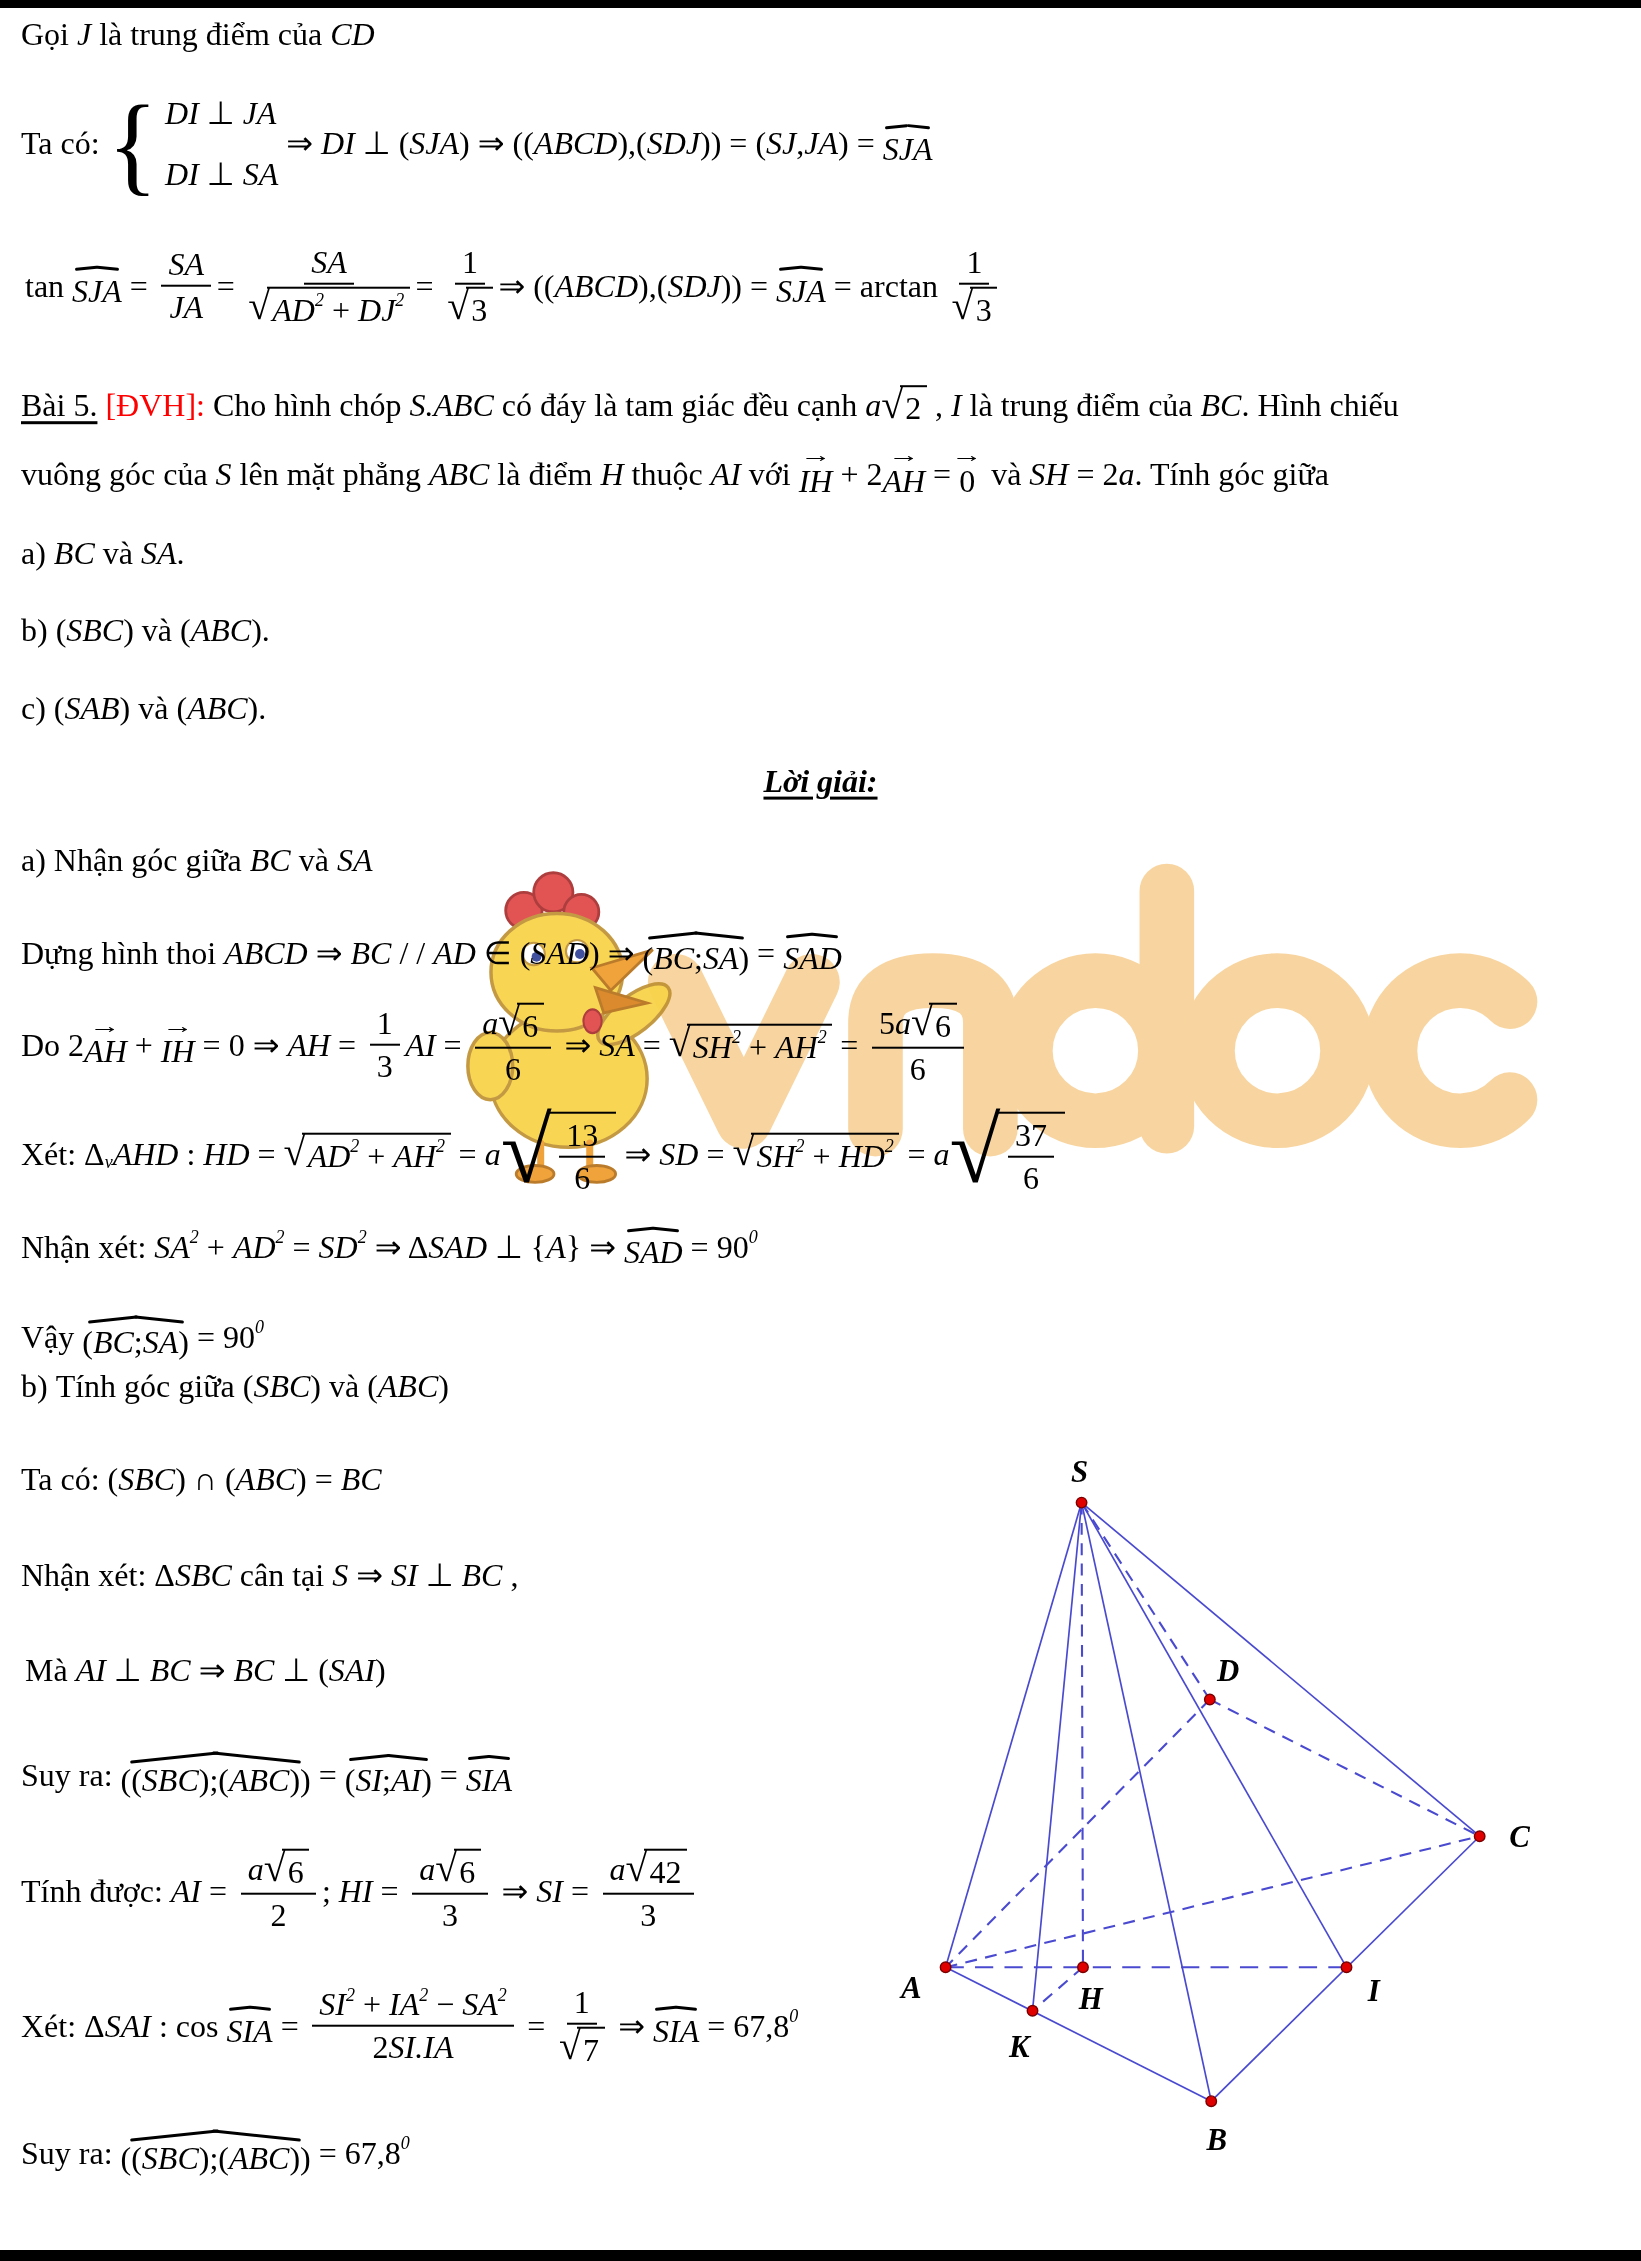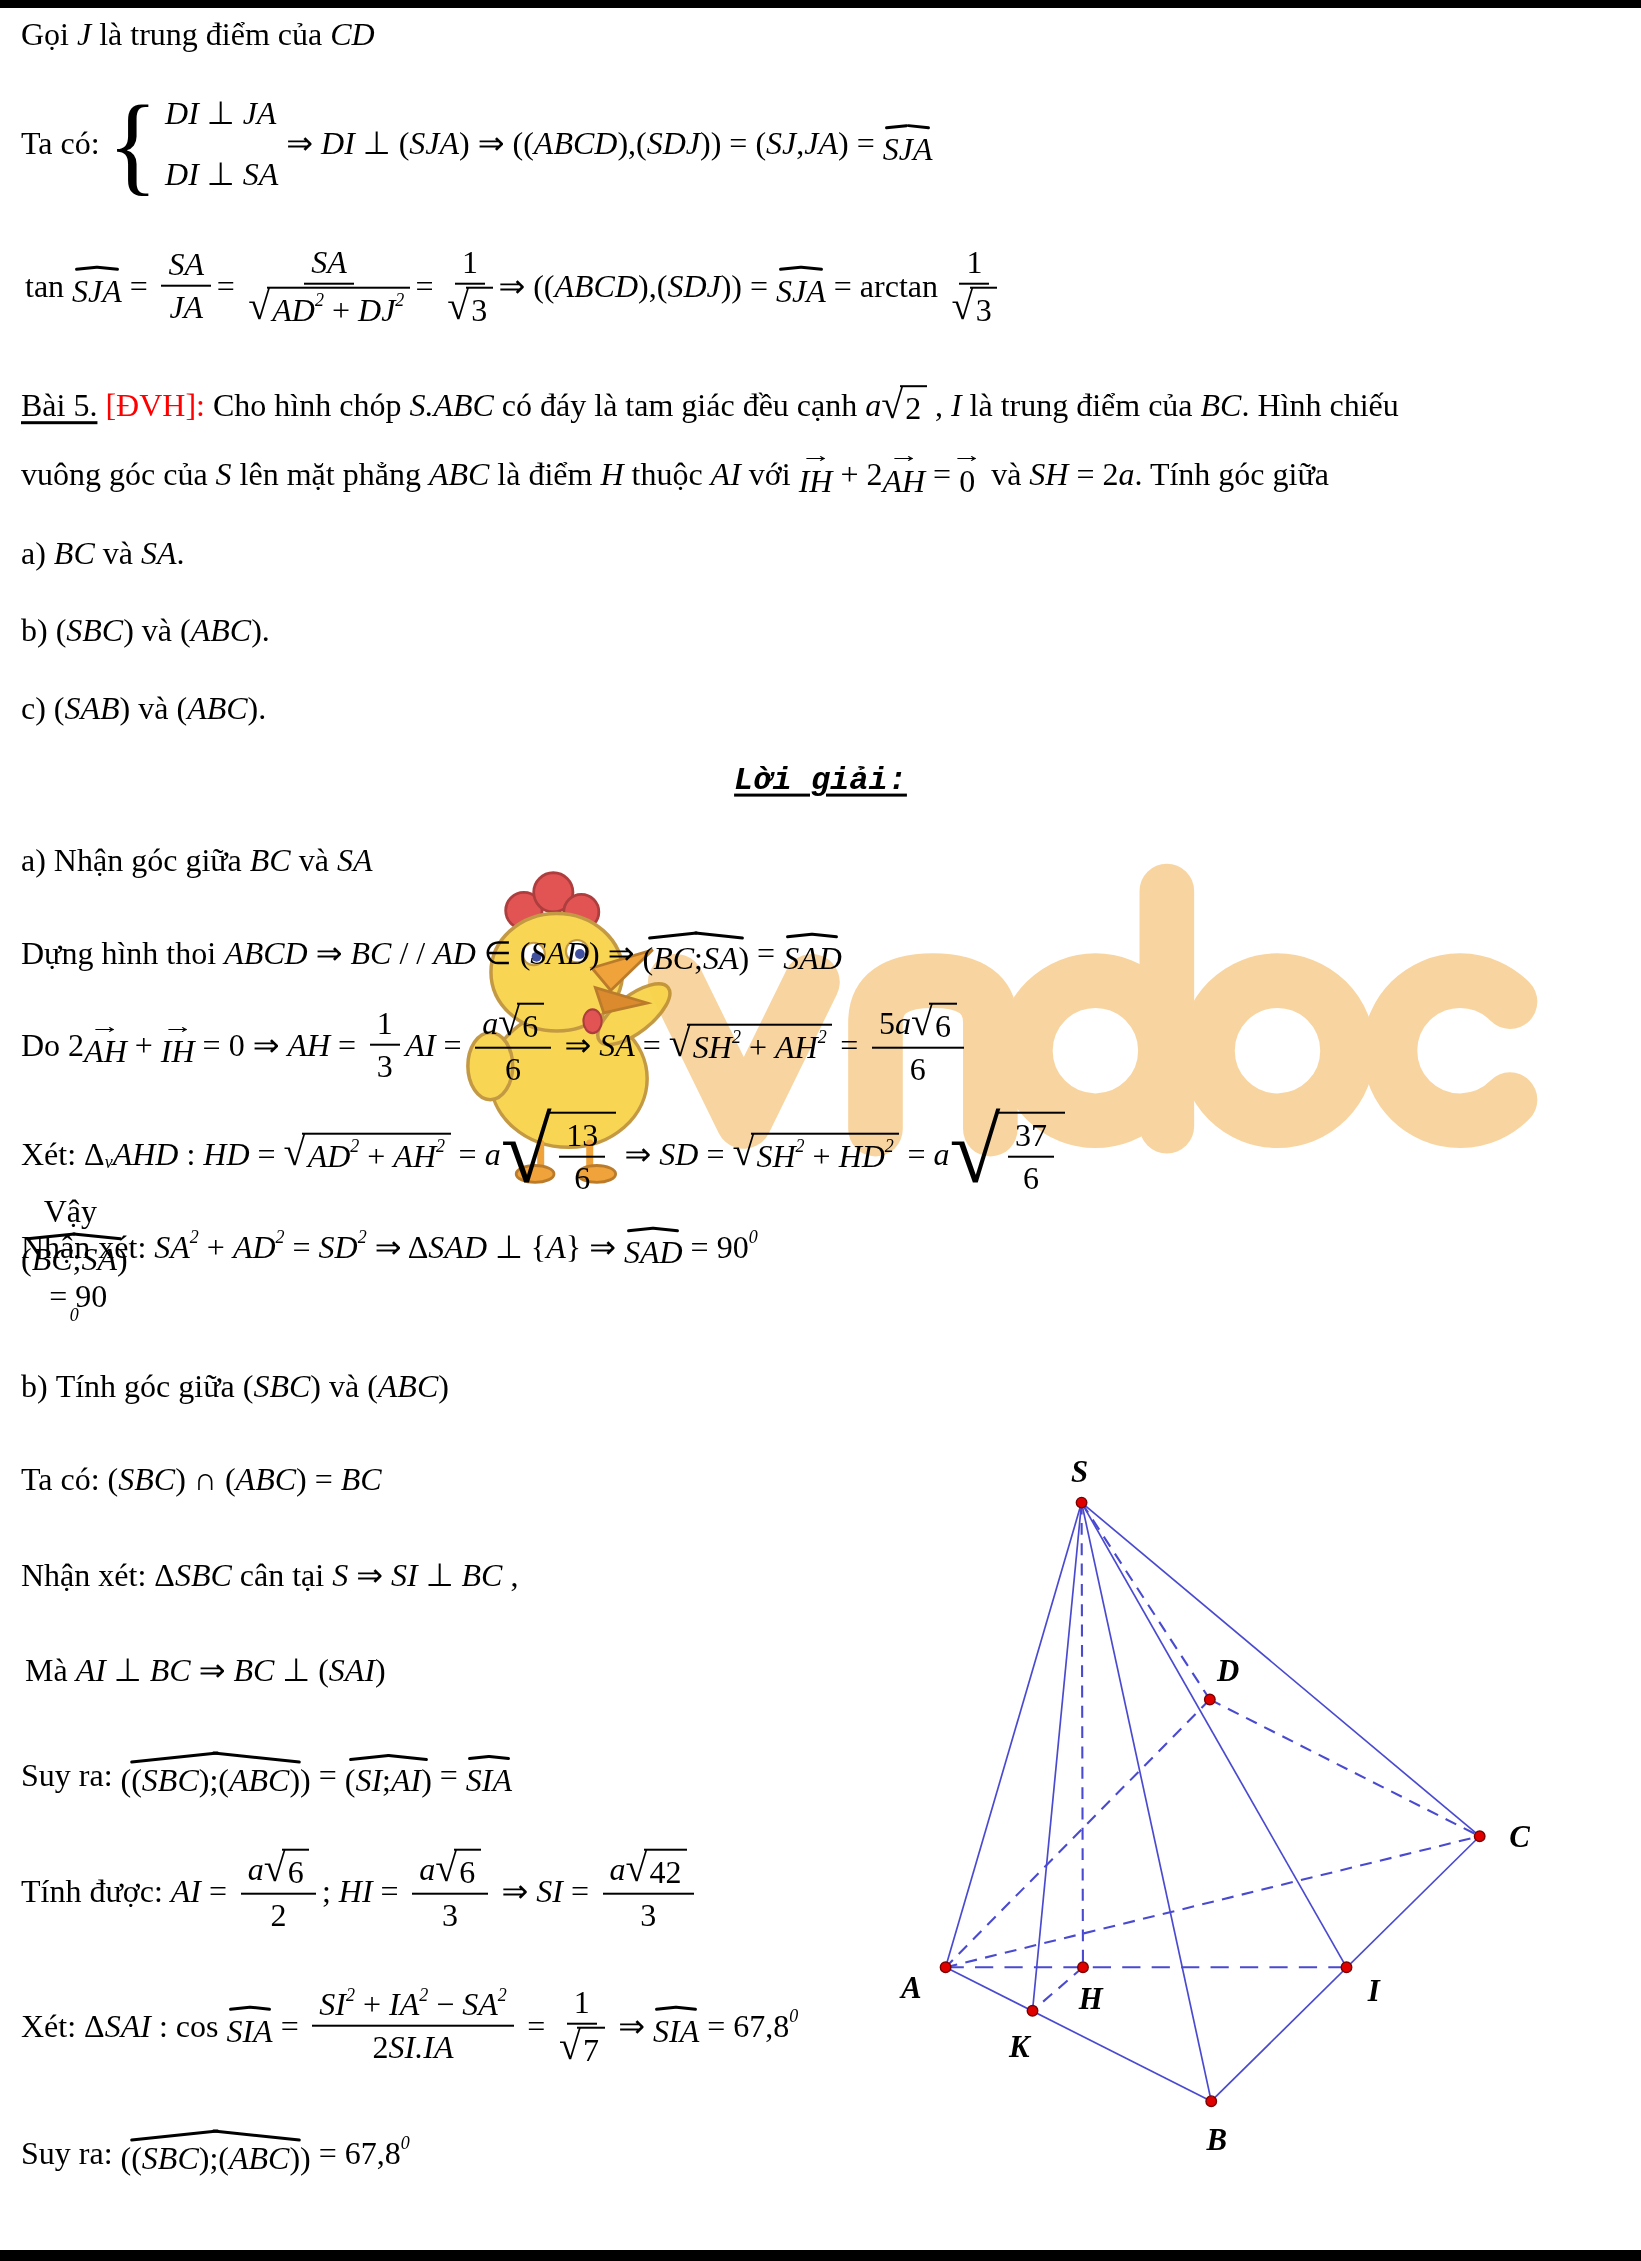--- a/index.html
+++ b/index.html
@@ -80,27 +80,27 @@
 
   <div id="content">
       <div class="line" style="top: 34px; left: 21px;"><span class="tx">Gọi </span><span class="it">J</span><span class="tx"> là trung điểm của </span><span class="it">CD</span></div>
       <div class="line" style="top: 144px; left: 21px;"><span class="tx">Ta có: </span><span class="cases"><span class="cbrace">{</span><span class="crows"><span class="crow"><span class="it">DI</span><span class="tx"> ⊥ </span><span class="it">JA</span></span><span class="crow"><span class="it">DI</span><span class="tx"> ⊥ </span><span class="it">SA</span></span></span></span><span class="tx"> ⇒ </span><span class="it">DI</span><span class="tx"> ⊥ (</span><span class="it">SJA</span><span class="tx">) ⇒ ((</span><span class="it">ABCD</span><span class="tx">),(</span><span class="it">SDJ</span><span class="tx">)) = (</span><span class="it">SJ</span><span class="tx">,</span><span class="it">JA</span><span class="tx">) = </span><span class="hat"><span class="hm"><i class="l"></i><i class="r"></i></span><span class="hc"><span class="it">SJA</span></span></span></div>
       <div class="line" style="top: 286px; left: 25px;"><span class="tx">tan </span><span class="hat"><span class="hm"><i class="l"></i><i class="r"></i></span><span class="hc"><span class="it">SJA</span></span></span><span class="tx"> = </span><span class="frac"><span class="fn"><span class="it">SA</span></span><span class="fd"><span class="it">JA</span></span></span><span class="tx">= </span><span class="frac"><span class="fn"><span class="it">SA</span></span><span class="fd"><span class="sqrt"><span class="rad">√</span><span class="sqc"><span class="it">AD</span><span class="sup">2</span><span class="tx"> + </span><span class="it">DJ</span><span class="sup">2</span></span></span></span></span><span class="tx">= </span><span class="frac"><span class="fn"><span class="tx">1</span></span><span class="fd"><span class="sqrt"><span class="rad">√</span><span class="sqc"><span class="tx">3</span></span></span></span></span><span class="tx">⇒ ((</span><span class="it">ABCD</span><span class="tx">),(</span><span class="it">SDJ</span><span class="tx">)) = </span><span class="hat"><span class="hm"><i class="l"></i><i class="r"></i></span><span class="hc"><span class="it">SJA</span></span></span><span class="tx"> = arctan </span><span class="frac"><span class="fn"><span class="tx">1</span></span><span class="fd"><span class="sqrt"><span class="rad">√</span><span class="sqc"><span class="tx">3</span></span></span></span></span></div>
       <div class="line" style="top: 406px; left: 21px;"><span class="b ul">Bài 5.</span><span class="b" style="color: rgb(255, 0, 0);"> [ĐVH]: </span><span class="tx">Cho hình chóp </span><span class="it">S.ABC</span><span class="tx"> có đáy là tam giác đều cạnh </span><span class="it">a</span><span class="sqrt"><span class="rad">√</span><span class="sqc"><span class="tx">2</span></span></span><span class="tx"> , </span><span class="it">I</span><span class="tx"> là trung điểm của </span><span class="it">BC</span><span class="tx">. Hình chiếu</span></div>
       <div class="line" style="top: 475px; left: 21px;"><span class="tx">vuông góc của </span><span class="it">S</span><span class="tx"> lên mặt phẳng </span><span class="it">ABC</span><span class="tx"> là điểm </span><span class="it">H</span><span class="tx"> thuộc </span><span class="it">AI</span><span class="tx"> với </span><span class="vec"><span class="vm">→</span><span class="vc" style="display: inline-flex;"><span class="it">IH</span></span></span><span class="tx"> + 2</span><span class="vec"><span class="vm">→</span><span class="vc" style="display: inline-flex;"><span class="it">AH</span></span></span><span class="tx"> = </span><span class="vec"><span class="vm">→</span><span class="vc" style="display: inline-flex;"><span class="tx">0</span></span></span><span class="tx">  và </span><span class="it">SH</span><span class="tx"> = 2</span><span class="it">a</span><span class="tx">. Tính góc giữa</span></div>
       <div class="line" style="top: 553px; left: 21px;"><span class="b">a) </span><span class="it">BC</span><span class="tx"> và </span><span class="it">SA</span><span class="tx">.</span></div>
       <div class="line" style="top: 630px; left: 21px;"><span class="b">b) </span><span class="tx">(</span><span class="it">SBC</span><span class="tx">) và (</span><span class="it">ABC</span><span class="tx">).</span></div>
       <div class="line" style="top: 708px; left: 21px;"><span class="b">c) </span><span class="tx">(</span><span class="it">SAB</span><span class="tx">) và (</span><span class="it">ABC</span><span class="tx">).</span></div>
-      <div class="line centered" style="top: 781px; font-family: Liberation Mono, monospace;"><span class="bi ul">Lời giải:</span></div>
+      <div class="line centered" style="top: 781px;"><span class="bi ul">Lời giải:</span></div>
       <div class="line" style="top: 860px; left: 21px;"><span class="b">a) </span><span class="tx">Nhận góc giữa </span><span class="it">BC</span><span class="tx"> và </span><span class="it">SA</span></div>
       <div class="line" style="top: 953px; left: 21px;"><span class="tx">Dựng hình thoi </span><span class="it">ABCD</span><span class="tx"> ⇒ </span><span class="it">BC</span><span class="tx"> / / </span><span class="it">AD</span><span class="tx"> ∈ (</span><span class="it">SAD</span><span class="tx">) ⇒ </span><span class="hat"><span class="hm"><i class="l"></i><i class="r"></i></span><span class="hc"><span class="tx">(</span><span class="it">BC</span><span class="tx">;</span><span class="it">SA</span><span class="tx">)</span></span></span><span class="tx"> = </span><span class="hat"><span class="hm"><i class="l"></i><i class="r"></i></span><span class="hc"><span class="it">SAD</span></span></span></div>
       <div class="line" style="top: 1045px; left: 21px;"><span class="tx">Do 2</span><span class="vec"><span class="vm">→</span><span class="vc" style="display: inline-flex;"><span class="it">AH</span></span></span><span class="tx"> + </span><span class="vec"><span class="vm">→</span><span class="vc" style="display: inline-flex;"><span class="it">IH</span></span></span><span class="tx"> = 0 ⇒ </span><span class="it">AH</span><span class="tx"> = </span><span class="frac"><span class="fn"><span class="tx">1</span></span><span class="fd"><span class="tx">3</span></span></span><span class="it">AI</span><span class="tx"> = </span><span class="frac"><span class="fn"><span class="it">a</span><span class="sqrt"><span class="rad">√</span><span class="sqc"><span class="tx">6</span></span></span></span><span class="fd"><span class="tx">6</span></span></span><span class="tx"> ⇒ </span><span class="it">SA</span><span class="tx"> = </span><span class="sqrt"><span class="rad">√</span><span class="sqc"><span class="it">SH</span><span class="sup">2</span><span class="tx"> + </span><span class="it">AH</span><span class="sup">2</span></span></span><span class="tx"> = </span><span class="frac"><span class="fn"><span class="tx">5</span><span class="it">a</span><span class="sqrt"><span class="rad">√</span><span class="sqc"><span class="tx">6</span></span></span></span><span class="fd"><span class="tx">6</span></span></span></div>
       <div class="line" style="top: 1154px; left: 21px;"><span class="tx">Xét: Δ</span><span class="sub">v</span><span class="it">AHD</span><span class="tx"> : </span><span class="it">HD</span><span class="tx"> = </span><span class="sqrt"><span class="rad">√</span><span class="sqc"><span class="it">AD</span><span class="sup">2</span><span class="tx"> + </span><span class="it">AH</span><span class="sup">2</span></span></span><span class="tx"> = </span><span class="it">a</span><span class="sqrt tall"><span class="rad">√</span><span class="sqc"><span class="frac"><span class="fn"><span class="tx">13</span></span><span class="fd"><span class="tx">6</span></span></span></span></span><span class="tx"> ⇒ </span><span class="it">SD</span><span class="tx"> = </span><span class="sqrt"><span class="rad">√</span><span class="sqc"><span class="it">SH</span><span class="sup">2</span><span class="tx"> + </span><span class="it">HD</span><span class="sup">2</span></span></span><span class="tx"> = </span><span class="it">a</span><span class="sqrt tall"><span class="rad">√</span><span class="sqc"><span class="frac"><span class="fn"><span class="tx">37</span></span><span class="fd"><span class="tx">6</span></span></span></span></span></div>
       <div class="line" style="top: 1247px; left: 21px;"><span class="tx">Nhận xét: </span><span class="it">SA</span><span class="sup">2</span><span class="tx"> + </span><span class="it">AD</span><span class="sup">2</span><span class="tx"> = </span><span class="it">SD</span><span class="sup">2</span><span class="tx"> ⇒ Δ</span><span class="it">SAD</span><span class="tx"> ⊥ {</span><span class="it">A</span><span class="tx">} ⇒ </span><span class="hat"><span class="hm"><i class="l"></i><i class="r"></i></span><span class="hc"><span class="it">SAD</span></span></span><span class="tx"> = 90</span><span class="sup">0</span></div>
-      <div class="line" style="top: 1264px; left: 21px; flex-direction: column;"><span class="tx">Vậy </span><span class="hat"><span class="hm"><i class="l"></i><i class="r"></i></span><span class="hc"><span class="tx">(</span><span class="it">BC</span><span class="tx">;</span><span class="it">SA</span><span class="tx">)</span></span></span><span class="tx"> = 90</span><span class="sup">0</span></div>
+      <div class="line" style="top: 1337px; left: 21px;"><span class="tx">Vậy </span><span class="hat"><span class="hm"><i class="l"></i><i class="r"></i></span><span class="hc"><span class="tx">(</span><span class="it">BC</span><span class="tx">;</span><span class="it">SA</span><span class="tx">)</span></span></span><span class="tx"> = 90</span><span class="sup">0</span></div>
       <div class="line" style="top: 1386px; left: 21px;"><span class="b">b) </span><span class="tx">Tính góc giữa (</span><span class="it">SBC</span><span class="tx">) và (</span><span class="it">ABC</span><span class="tx">)</span></div>
       <div class="line" style="top: 1467px; left: 21px; margin-top: 12px;"><span class="tx">Ta có: (</span><span class="it">SBC</span><span class="tx">) ∩ (</span><span class="it">ABC</span><span class="tx">) = </span><span class="it">BC</span></div>
       <div class="line" style="top: 1575px; left: 21px;"><span class="tx">Nhận xét: Δ</span><span class="it">SBC</span><span class="tx"> cân tại </span><span class="it">S</span><span class="tx"> ⇒ </span><span class="it">SI</span><span class="tx"> ⊥ </span><span class="it">BC</span><span class="tx"> ,</span></div>
       <div class="line" style="top: 1670px; left: 25px;"><span class="tx">Mà </span><span class="it">AI</span><span class="tx"> ⊥ </span><span class="it">BC</span><span class="tx"> ⇒ </span><span class="it">BC</span><span class="tx"> ⊥ (</span><span class="it">SAI</span><span class="tx">)</span></div>
       <div class="line" style="top: 1775px; left: 21px;"><span class="tx">Suy ra: </span><span class="hat"><span class="hm"><i class="l"></i><i class="r"></i></span><span class="hc"><span class="tx">((</span><span class="it">SBC</span><span class="tx">);(</span><span class="it">ABC</span><span class="tx">))</span></span></span><span class="tx"> = </span><span class="hat"><span class="hm"><i class="l"></i><i class="r"></i></span><span class="hc"><span class="tx">(</span><span class="it">SI</span><span class="tx">;</span><span class="it">AI</span><span class="tx">)</span></span></span><span class="tx"> = </span><span class="hat"><span class="hm"><i class="l"></i><i class="r"></i></span><span class="hc"><span class="it">SIA</span></span></span></div>
       <div class="line" style="top: 1891px; left: 21px;"><span class="tx">Tính được: </span><span class="it">AI</span><span class="tx"> = </span><span class="frac"><span class="fn"><span class="it">a</span><span class="sqrt"><span class="rad">√</span><span class="sqc"><span class="tx">6</span></span></span></span><span class="fd"><span class="tx">2</span></span></span><span class="tx">; </span><span class="it">HI</span><span class="tx"> = </span><span class="frac"><span class="fn"><span class="it">a</span><span class="sqrt"><span class="rad">√</span><span class="sqc"><span class="tx">6</span></span></span></span><span class="fd"><span class="tx">3</span></span></span><span class="tx"> ⇒ </span><span class="it">SI</span><span class="tx"> = </span><span class="frac"><span class="fn"><span class="it">a</span><span class="sqrt"><span class="rad">√</span><span class="sqc"><span class="tx">42</span></span></span></span><span class="fd"><span class="tx">3</span></span></span></div>
       <div class="line" style="top: 2026px; left: 21px;"><span class="tx">Xét: Δ</span><span class="it">SAI</span><span class="tx"> : cos </span><span class="hat"><span class="hm"><i class="l"></i><i class="r"></i></span><span class="hc"><span class="it">SIA</span></span></span><span class="tx"> = </span><span class="frac"><span class="fn"><span class="it">SI</span><span class="sup">2</span><span class="tx"> + </span><span class="it">IA</span><span class="sup">2</span><span class="tx"> − </span><span class="it">SA</span><span class="sup">2</span></span><span class="fd"><span class="tx">2</span><span class="it">SI.IA</span></span></span><span class="tx"> = </span><span class="frac"><span class="fn"><span class="tx">1</span></span><span class="fd"><span class="sqrt"><span class="rad">√</span><span class="sqc"><span class="tx">7</span></span></span></span></span><span class="tx"> ⇒ </span><span class="hat"><span class="hm"><i class="l"></i><i class="r"></i></span><span class="hc"><span class="it">SIA</span></span></span><span class="tx"> = 67,8</span><span class="sup">0</span></div>
       <div class="line" style="top: 2153px; left: 21px;"><span class="tx">Suy ra: </span><span class="hat"><span class="hm"><i class="l"></i><i class="r"></i></span><span class="hc"><span class="tx">((</span><span class="it">SBC</span><span class="tx">);(</span><span class="it">ABC</span><span class="tx">))</span></span></span><span class="tx"> = 67,8</span><span class="sup">0</span></div>
     </div>
 

